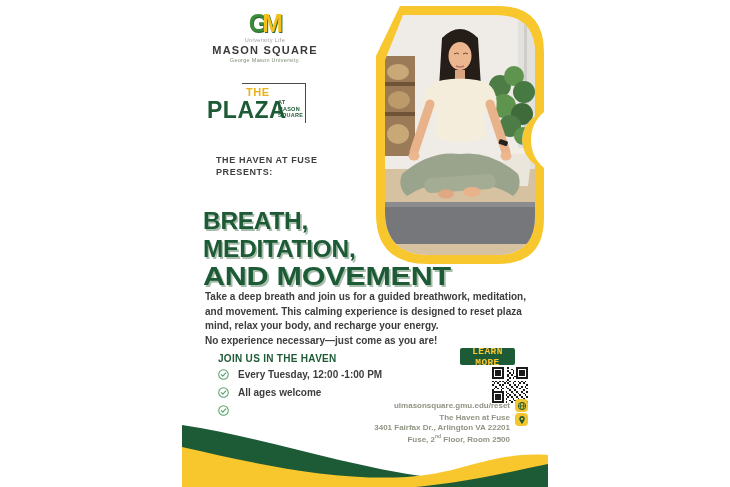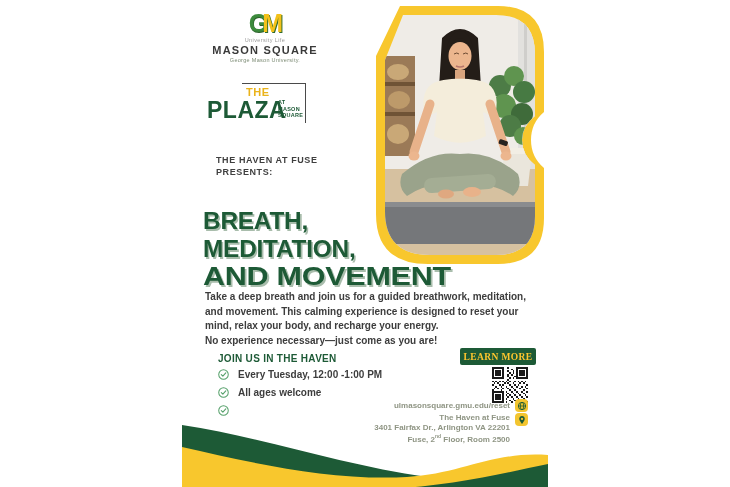--- a/index.html
+++ b/index.html
@@ -36,23 +36,23 @@
   .description { position:absolute; left:23px; top:288px; color:#3d3d3d; font-size:10px; font-weight:700; line-height:14.5px; white-space:nowrap; z-index:4; }
 
   
   .join-heading { position:absolute; left:36px; top:351px; color:#1d5a36; font-size:10px; font-weight:800; letter-spacing:.3px; }
   .join-list { position:absolute; left:36px; top:367px; }
   .join-item { display:flex; height:18px; }
   .join-item .chk { width:11px; height:11px; margin-right:9px; flex:0 0 auto; }
   .join-item .lbl { color:#3d3d3d; font-size:10px; font-weight:600; white-space:nowrap; }
 
   
-  .learn-more { position:absolute; left:278px; top:346px; width:76px; height:17px; background:#1d5a36; color:#ffc62e;
+  .learn-more { position:absolute; left:278px; top:346px; width:55px; height:17px; background:#1d5a36; color:#ffc62e;
                 font-size:9.5px; font-weight:800; letter-spacing:.4px; border:none; border-radius:2px;
-                display:flex; align-items:center; justify-content:center; cursor:pointer; font-family:Liberation Serif, serif; }
+                display:flex; align-items:center; justify-content:center; cursor:pointer; font-family:Liberation Mono, monospace; }
   .qr-box { position:absolute; left:310px; top:365px; width:36px; height:36px; background:#fff; }
   .url-row { position:absolute; right:20px; top:397px; display:flex; align-items:center; }
   .url-text { color:#8f9584; font-size:8px; font-weight:600; margin-right:5px; }
   .badge-icon { width:13px; height:13px; background:#f3c52f; border-radius:4px; display:flex; align-items:center; justify-content:center; }
   .addr-row { position:absolute; right:20px; top:411px; display:flex; align-items:flex-start; }
   .addr-text { color:#8f9584; font-size:8px; font-weight:600; line-height:9.5px; text-align:right; margin-right:5px; }
   .addr-text sup { font-size:5px; vertical-align:super; }
 
   
   .blob { position:absolute; left:190px; top:2px; width:176px; height:270px; z-index:3; }
@@ -90,21 +90,21 @@
     </div>
 
     <div class="headline">
       <div class="h-line">BREATH,</div>
       <div class="h-line">MEDITATION,</div>
       <div class="h-line h-line3">AND MOVEMENT</div>
     </div>
 
     <div class="description">
       <div>Take a deep breath and join us for a guided breathwork, meditation,</div>
-      <div>and movement. This calming experience is designed to reset your</div>
+      <div>and movement. This calming experience is designed to reset plaza</div>
       <div>mind, relax your body, and recharge your energy.</div>
       <div>No experience necessary—just come as you are!</div>
     </div>
 
     <div class="join-heading">JOIN US IN THE HAVEN</div>
     <div class="join-list">
       <div class="join-item">
         <svg class="chk" viewBox="0 0 12 12">
             <circle cx="6" cy="6" r="5.2" fill="none" stroke="#55a06a" stroke-width="1.1"></circle>
             <path d="M3.6 6.2 5.3 7.8 8.5 4.3" fill="none" stroke="#55a06a" stroke-width="1.2" stroke-linecap="round" stroke-linejoin="round"></path>

